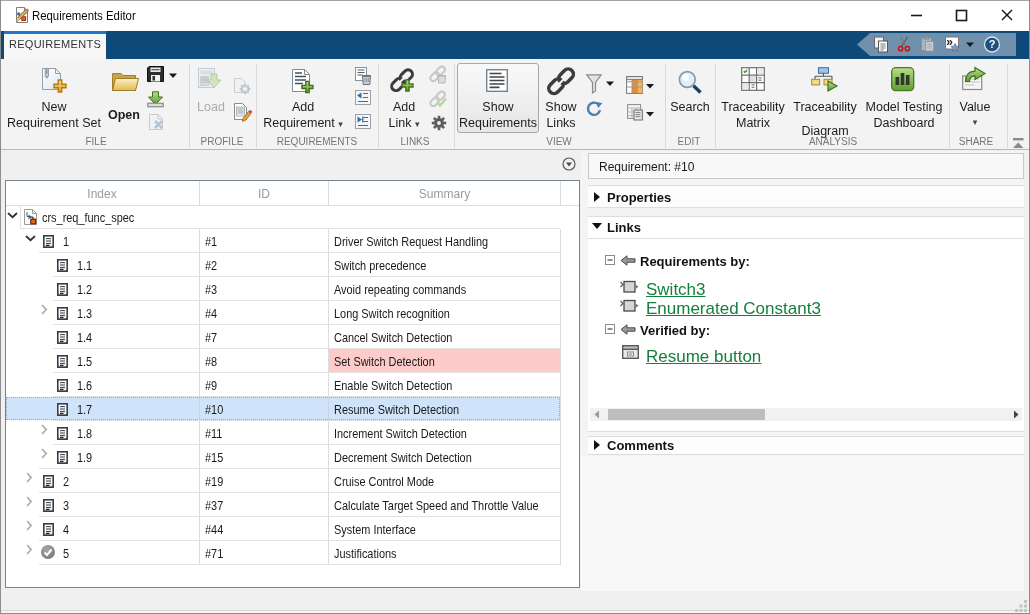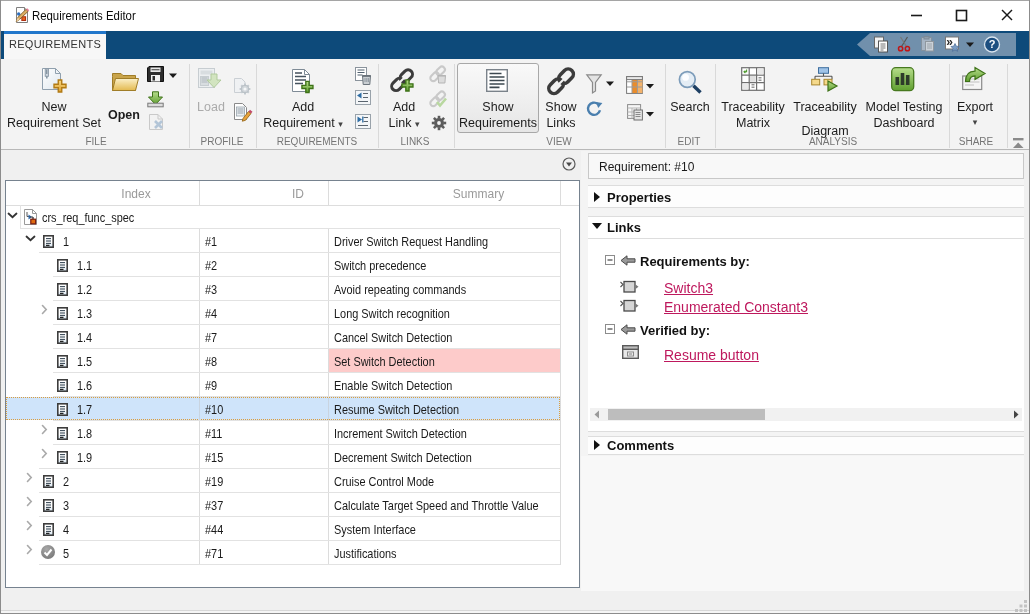--- a/index.html
+++ b/index.html
@@ -1,29 +1,29 @@
 <!DOCTYPE html>
 <html><head>
 <meta charset="utf-8">
 <style>
   html,body{margin:0;padding:0;}
   body{font-family:"Liberation Sans",sans-serif;}
   #win{position:relative;width:1030px;height:614px;background:#f0f0f0;overflow:hidden;
        border-left:1px solid #8c8c8c;border-right:1px solid #8c8c8c;box-sizing:border-box;}
   .ab{position:absolute;}
   .txt{position:absolute;white-space:nowrap;}
-  .ctr{text-align:center;padding-left:34px;}
+  .ctr{text-align:center;}
   .tslbl{position:absolute;font-size:12.5px;color:#1c1c1c;text-align:center;white-space:nowrap;}
   .seclbl{position:absolute;font-size:10px;color:#757575;text-align:center;white-space:nowrap;}
   .vdiv{position:absolute;width:1px;background:#d9d9d9;top:64px;height:84px;}
   .cell{position:absolute;font-size:13px;color:#1a1a1a;white-space:nowrap;}
   .cell:not(.ctr){transform:scaleX(0.84);transform-origin:0 50%;}
   .cell.ctr{font-size:12px;}
   .hline{position:absolute;height:1px;background:#ddd;}
-  .blink{color:#be185d;text-decoration:underline;font-size:14px;position:absolute;white-space:nowrap;margin-left:18px;}
+  .blink{color:#15803d;text-decoration:underline;font-size:17px;position:absolute;white-space:nowrap;}
   .bold13{position:absolute;font-size:13px;font-weight:bold;color:#111;white-space:nowrap;}
 </style>
 </head>
 <body>
 <div id="win">
 
   <div class="ab" style="left:0;top:0;width:1030px;height:31px;background:#fff;border-top:1px solid #a5a5a5;box-sizing:border-box;"></div>
   <svg class="ab" style="left:14px;top:6px;" width="15" height="18">
     <path d="M1.5,1.5 L9.5,1.5 L12.5,4.5 L12.5,16.5 L1.5,16.5 Z" fill="#fdfdfd" stroke="#7f7f7f"></path>
     <path d="M9.5,1.5 L9.5,4.5 L12.5,4.5" fill="#e9e9e9" stroke="#7f7f7f"></path>
@@ -354,21 +354,21 @@
   <div class="tslbl" style="left:447px;top:116px;width:100px;">Requirements</div>
   <div class="tslbl" style="left:510px;top:100px;width:100px;">Show</div>
   <div class="tslbl" style="left:510px;top:116px;width:100px;">Links</div>
   <div class="tslbl" style="left:639px;top:100px;width:100px;">Search</div>
   <div class="tslbl" style="left:702px;top:100px;width:100px;">Traceability</div>
   <div class="tslbl" style="left:702px;top:116px;width:100px;">Matrix</div>
   <div class="tslbl" style="left:774px;top:100px;width:100px;">Traceability</div>
   <div class="tslbl" style="left:774px;top:124px;width:100px;">Diagram</div>
   <div class="tslbl" style="left:853px;top:100px;width:100px;">Model Testing</div>
   <div class="tslbl" style="left:853px;top:116px;width:100px;">Dashboard</div>
-  <div class="tslbl" style="left:924px;top:100px;width:100px;">Export</div>
+  <div class="tslbl" style="left:924px;top:100px;width:100px;">Value</div>
   <div class="tslbl" style="left:924px;top:114px;width:100px;"><span style="font-size:9px;color:#444;">▾</span></div>
 
   <svg class="ab" style="left:561px;top:157px;" width="14" height="14">
     <circle cx="7" cy="7" r="6" fill="none" stroke="#5a5a5a" stroke-width="1.2"></circle>
     <path d="M4,5.5 L10,5.5 L7,9.5 Z" fill="#4a4a4a"></path>
   </svg>
   <div class="ab" style="left:4px;top:180px;width:575px;height:408px;background:#fff;border:1px solid #76828f;box-sizing:border-box;"></div>
   <div class="ab" id="table" style="left:0px;top:0px;">
 
     <div class="cell ctr" style="left:4px;top:187px;width:194px;color:#9a9a9a;">Index</div>

